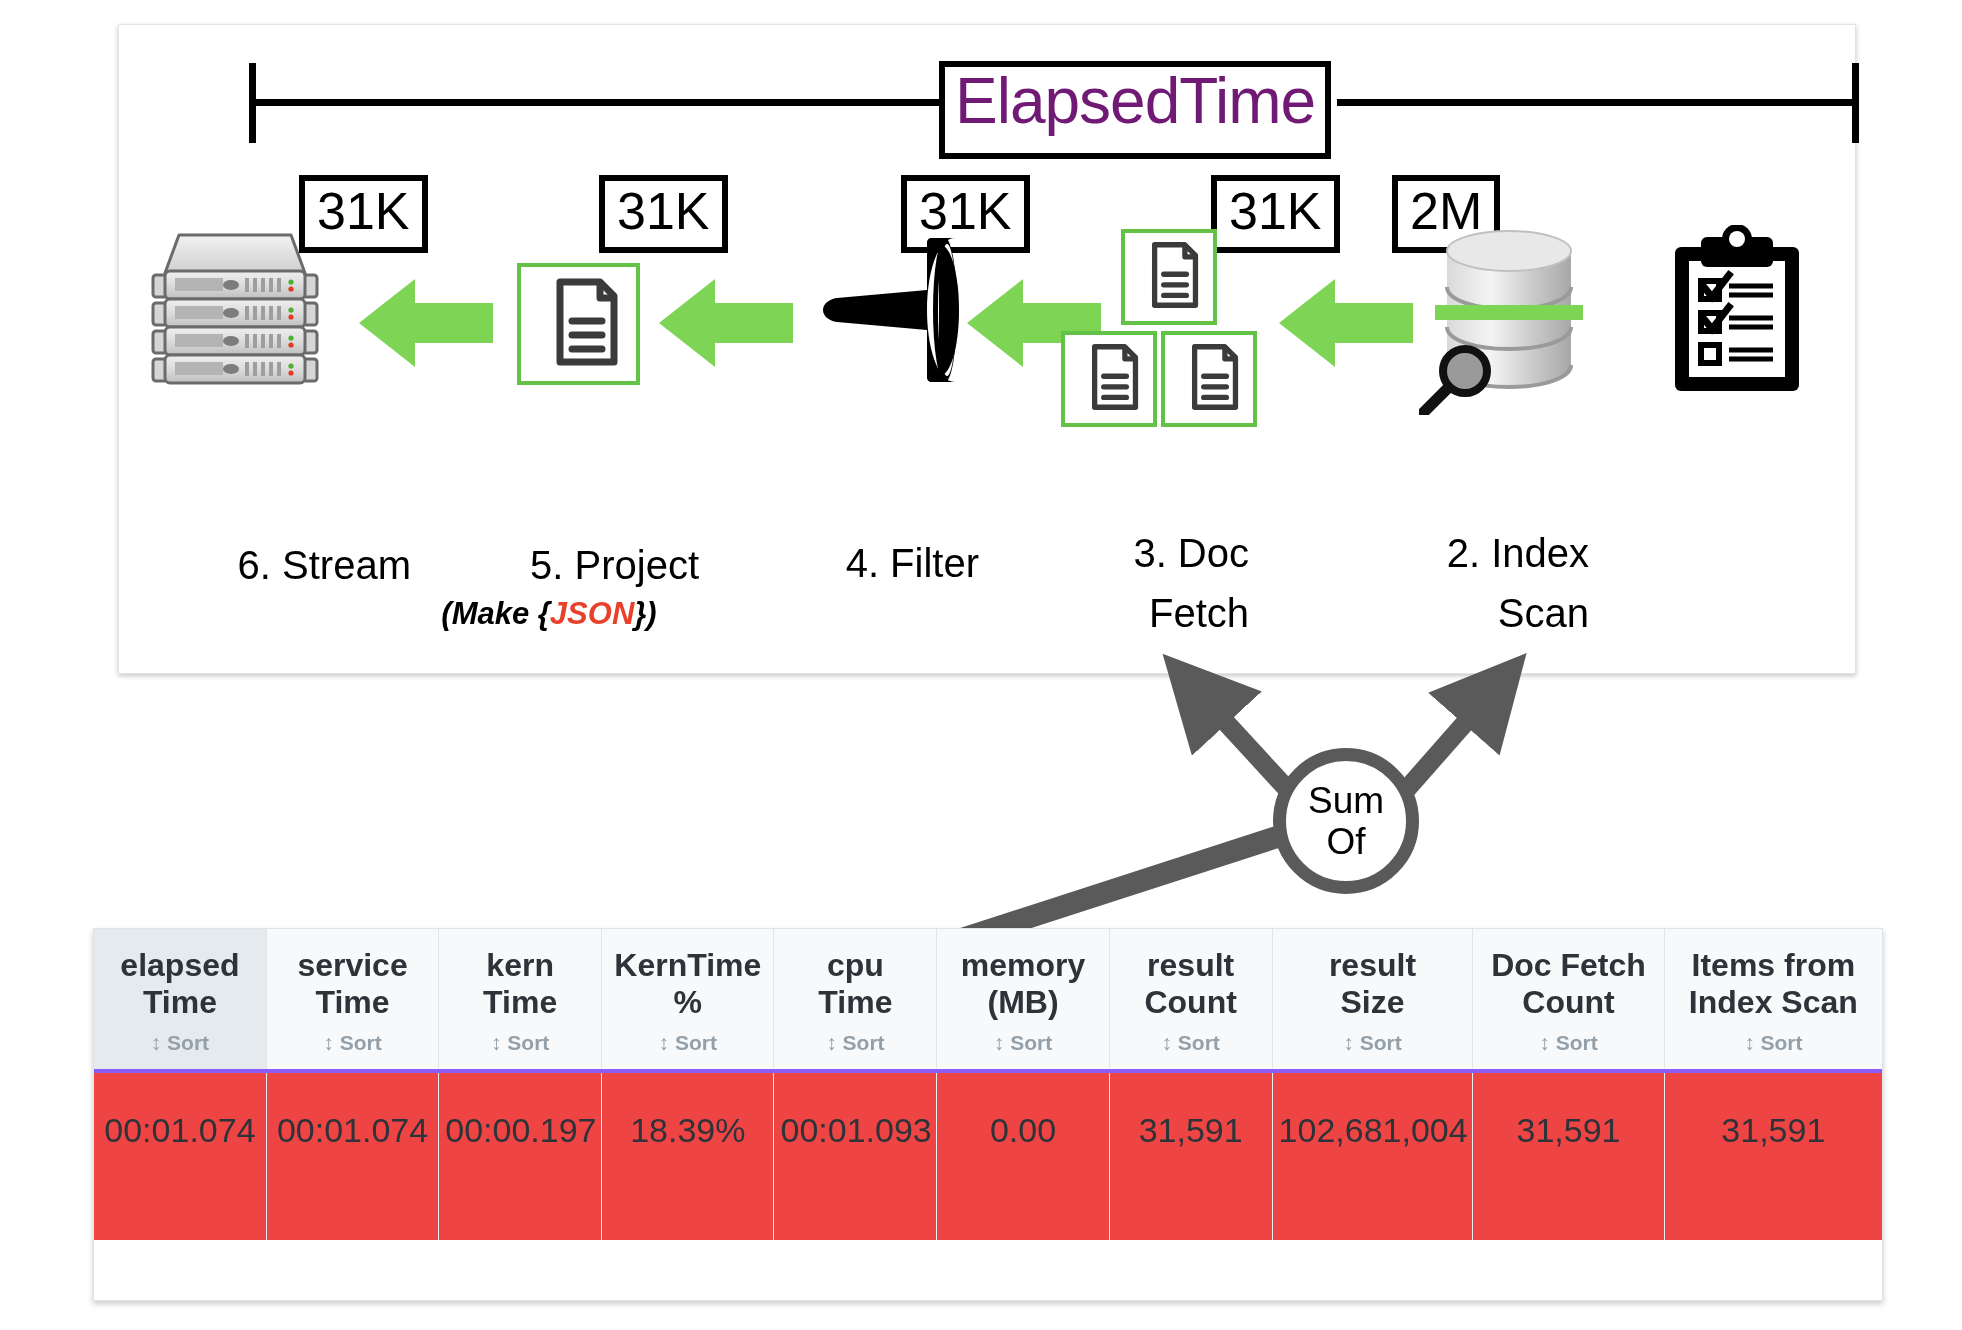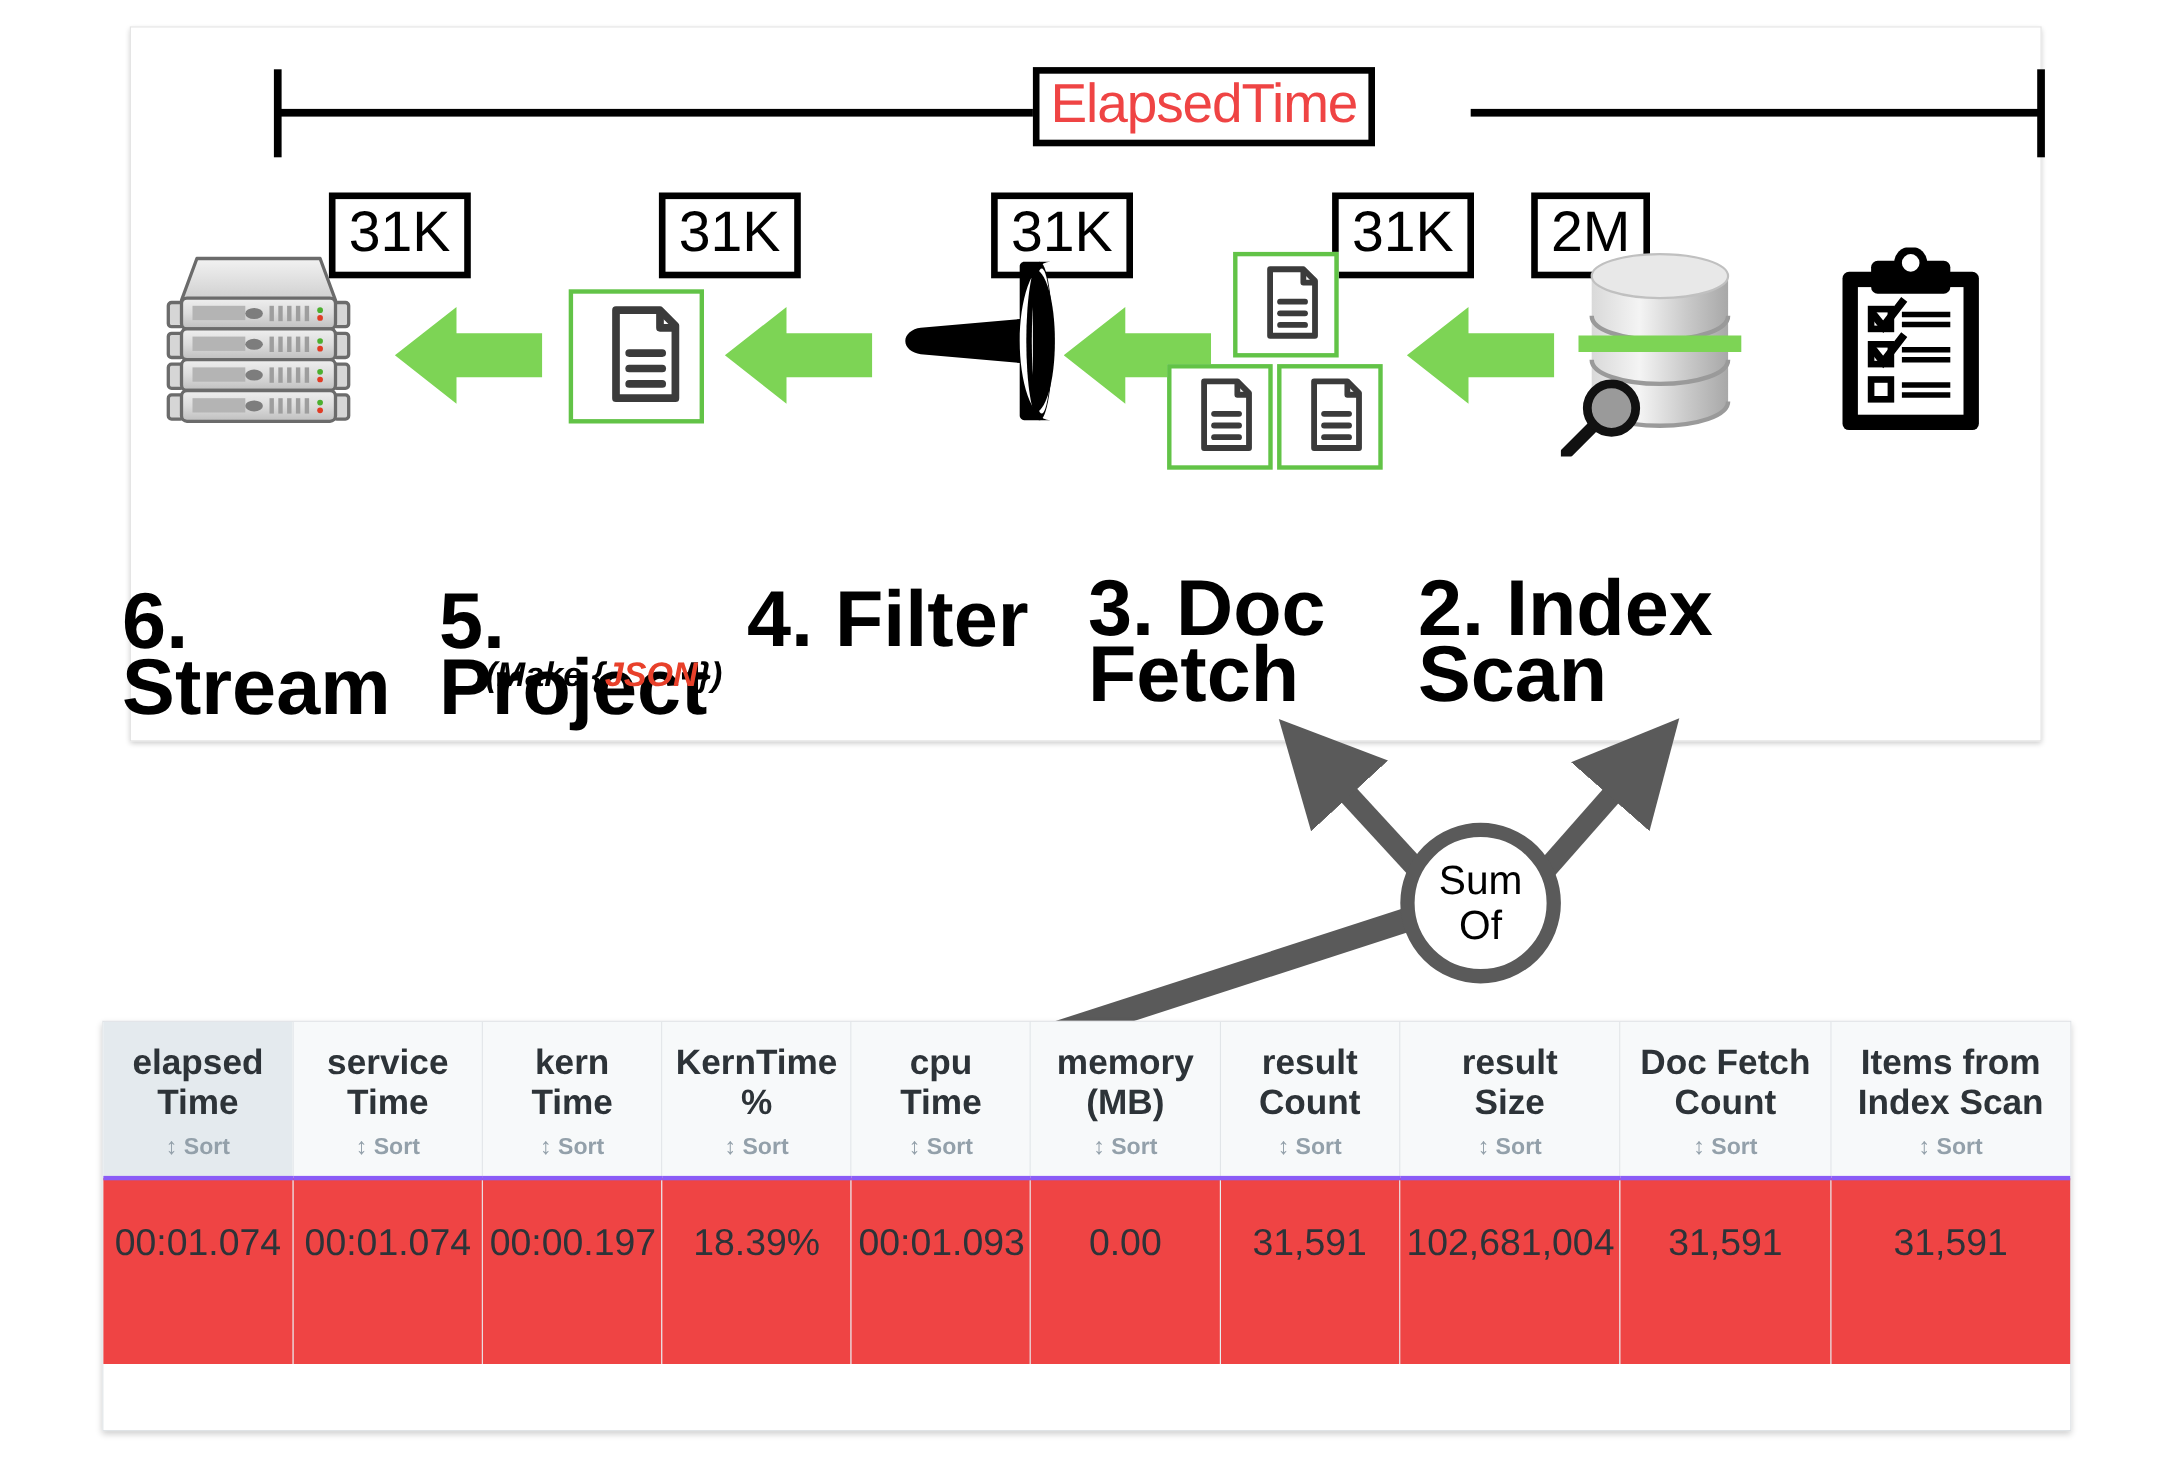--- a/index.html
+++ b/index.html
@@ -20,45 +20,44 @@
     box-sizing:border-box;
   }
 
   
   #elapsed-bar{position:absolute;left:130px;top:28px;width:1610px;height:95px;}
   .span-tick{position:absolute;width:7px;background:#000;top:10px;height:80px;}
   .span-line{position:absolute;height:7px;background:#000;top:46px;}
   #elapsed-label{
     position:absolute;left:690px;top:8px;
     border:6px solid #000;background:#fff;
-    padding:2px 10px 8px 10px;
-    font-size:50px;line-height:1;
+    padding:2px 10px 20px 10px;
+    font-size:64px;line-height:1;
     letter-spacing:-1px;
-    color:#ef4444;white-space:nowrap;
+    color:#701a75;white-space:nowrap;
   }
 
   
   .badge{
     position:absolute;
     border:6px solid #000;background:#fff;
     font-size:52px;line-height:1;
     padding:4px 12px 10px 12px;
     color:#000;
     text-align:center;white-space:nowrap;
   }
 
   
   .green-arrow{position:absolute;}
 
   
   .stage-caption{
-    position:absolute;text-align:left;
-    font-size:72px;line-height:60px;color:#000;
+    position:absolute;text-align:right;
+    font-size:40px;line-height:60px;color:#000;
     white-space:pre-line;
-    font-weight:bold;
   }
   .stage-sub{
     position:absolute;text-align:center;
     font-size:31px;line-height:34px;color:#000;
     font-style:italic;font-weight:bold;white-space:nowrap;
   }
   .json-red{color:#e8402a;}
 
   
   .docbox{

